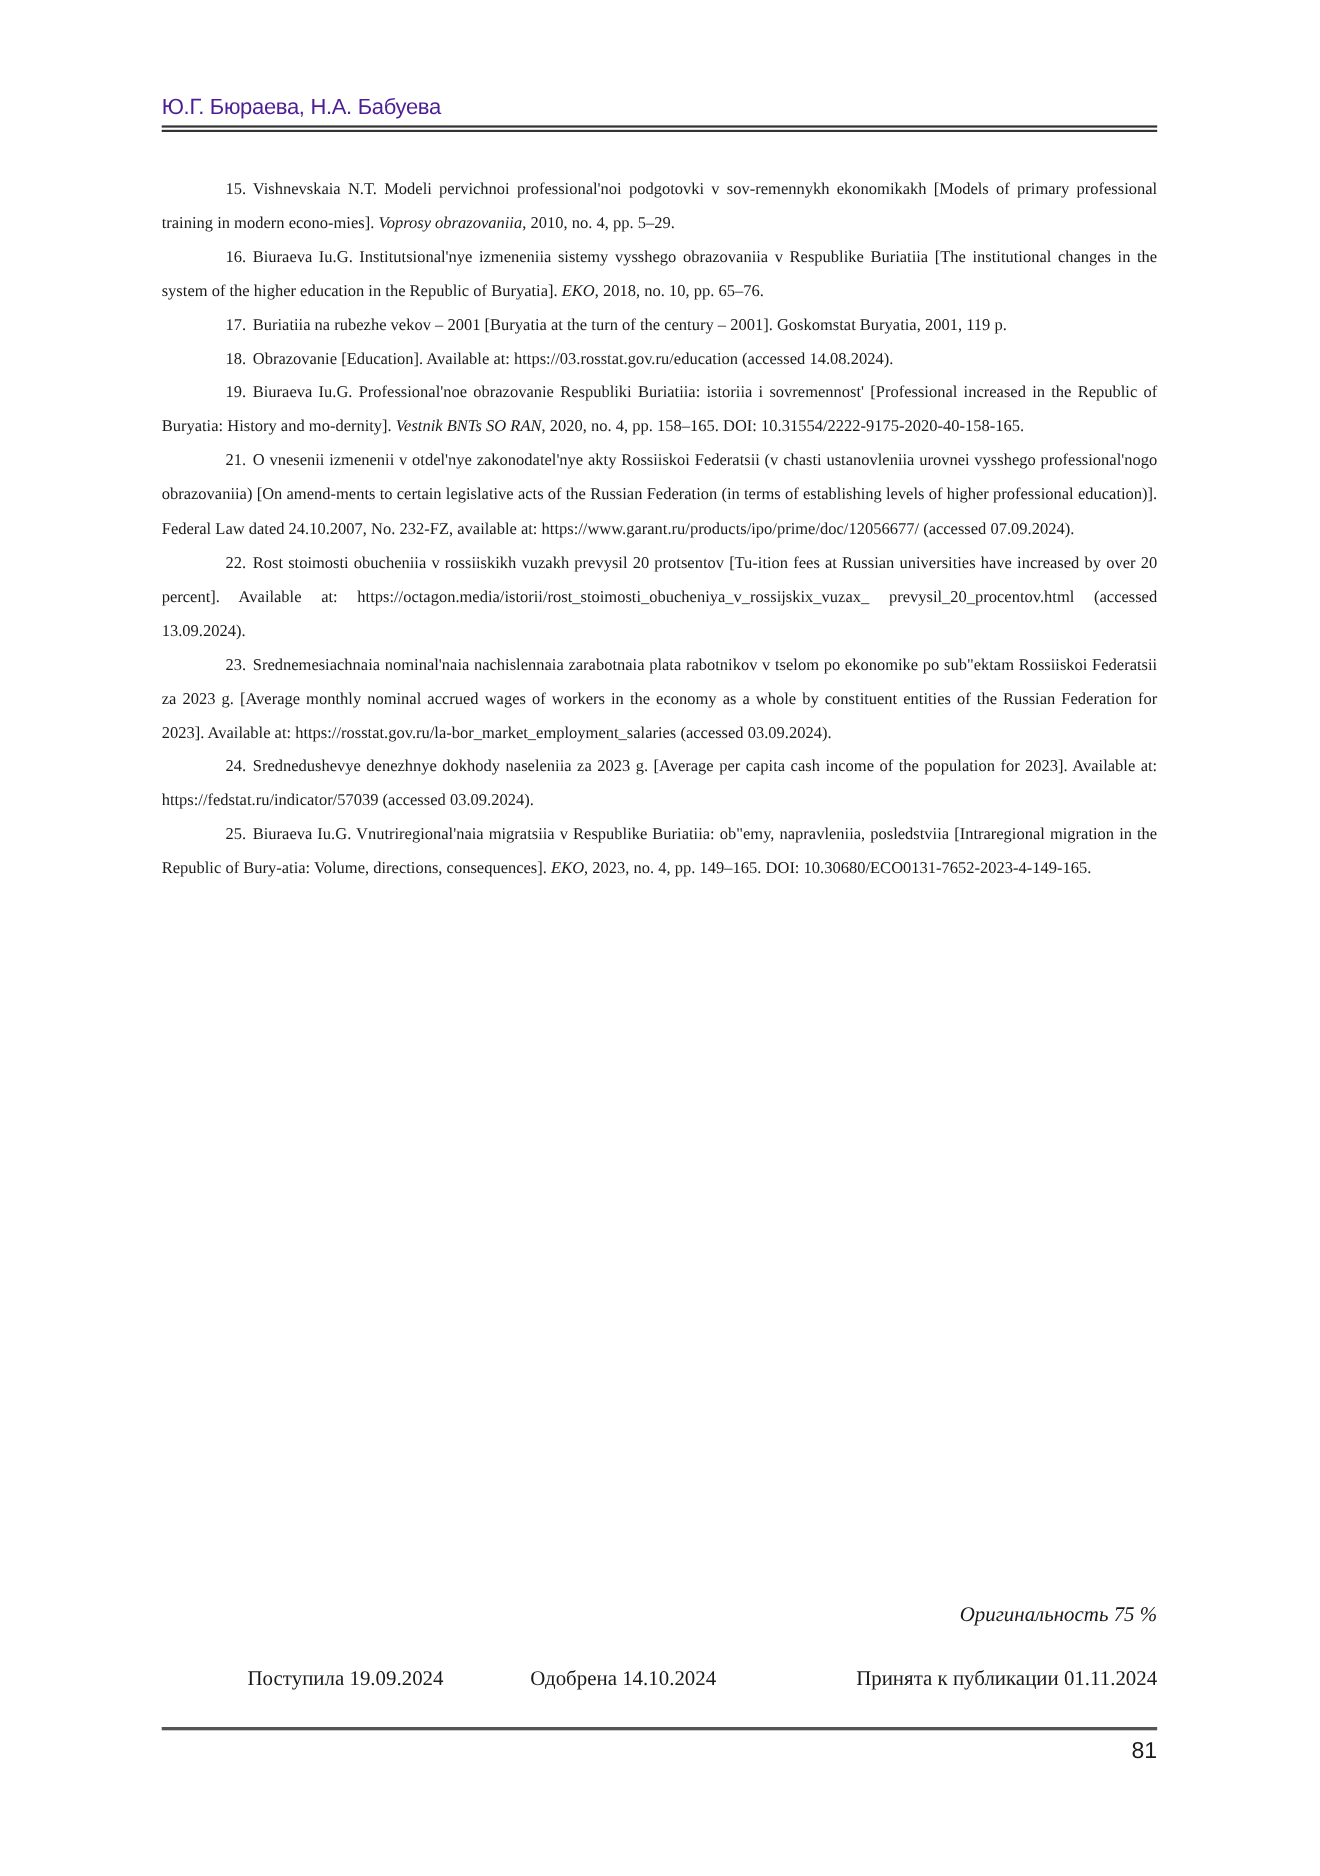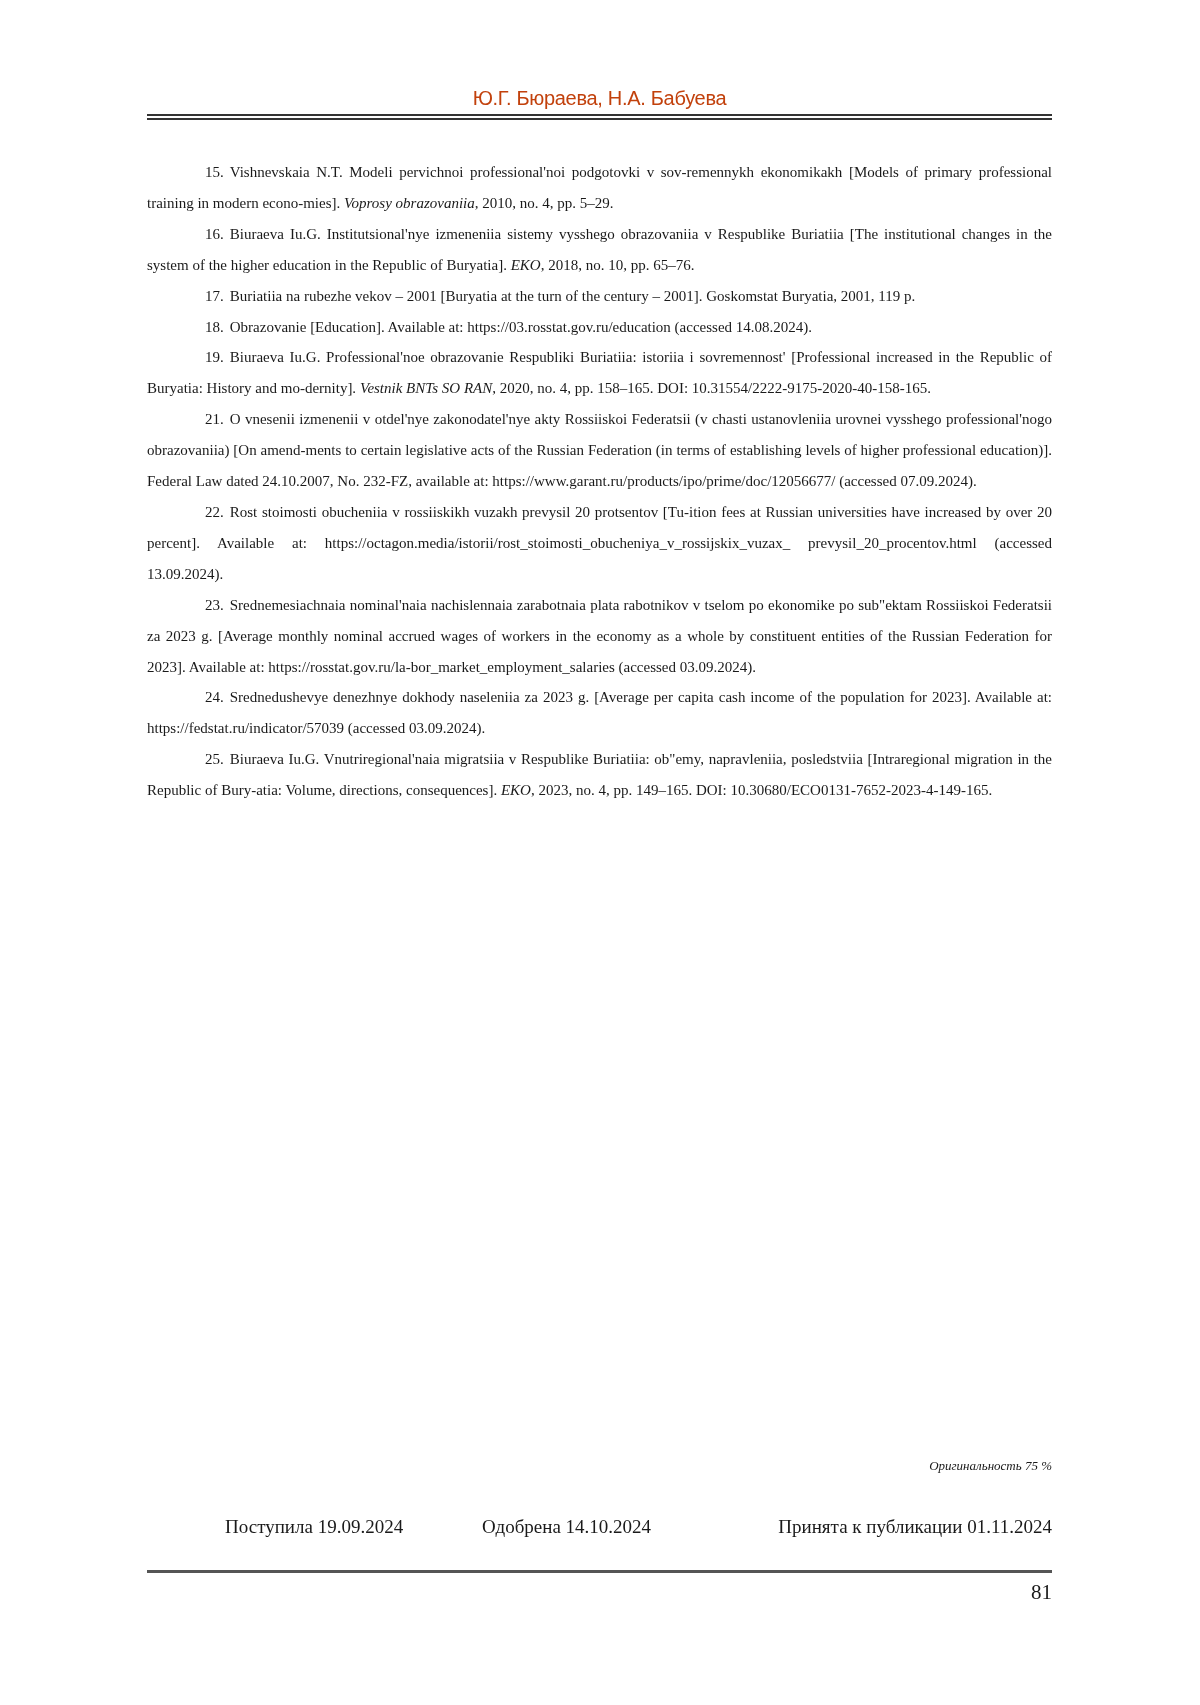--- a/index.html
+++ b/index.html
@@ -1,48 +1,48 @@
 <!DOCTYPE html>
 <html><head>
 <meta charset="utf-8">
 <style>
   html, body { margin: 0; padding: 0; background: #ffffff; }
   body { width: 1200px; height: 1705px; position: relative; overflow: hidden; color: #1a1a1a; }
   .header {
     position: absolute; left: 147px; top: 86px; width: 905px; height: 30px;
-    text-align: center; font-family: "Liberation Sans", sans-serif; font-size: 20px;
-    letter-spacing: -0.3px; color: #c2410c; line-height: 24px;
+    text-align: left; font-family: "Liberation Sans", sans-serif; font-size: 20px;
+    letter-spacing: -0.3px; color: #4c1d95; line-height: 24px;
   }
   .header-rule {
     position: absolute; left: 147px; top: 114px; width: 905px; height: 6px;
     border-top: 2px solid #333; border-bottom: 2px solid #333; box-sizing: border-box;
   }
   .refs {
     position: absolute; left: 147px; top: 157px; width: 905px;
     font-family: "Liberation Serif", serif; font-size: 15px; line-height: 30.9px;
     text-align: justify; color: #1a1a1a;
   }
   .ref { text-indent: 58px; margin: 0; hyphens: manual; }
   .ref .num { margin-right: 6px; }
   .ref i { font-style: italic; }
   .orig {
     position: absolute; left: 147px; top: 1458px; width: 905px; text-align: right;
-    font-family: "Liberation Serif", serif; font-style: italic; font-size: 13px;
+    font-family: "Liberation Serif", serif; font-style: italic; font-size: 19px;
   }
   .dates {
     position: absolute; left: 147px; top: 1516px; width: 905px;
     font-family: "Liberation Serif", serif; font-size: 19px;
   }
   .dates span { position: absolute; white-space: nowrap; }
   .footer-rule {
     position: absolute; left: 147px; top: 1570px; width: 905px; height: 3px; background: #555;
   }
   .page-num {
     position: absolute; left: 147px; top: 1580px; width: 905px; text-align: right;
-    font-family: Liberation Serif, serif; font-size: 21px;
+    font-family: Liberation Sans, sans-serif; font-size: 21px;
   }
 </style>
 </head>
 <body>
 
 <div class="header">Ю.Г. Бюраева, Н.А. Бабуева</div>
 <div class="header-rule"></div>
 
 <div class="refs">
   <p class="ref"><span class="num">15.</span><span>Vishnevskaia N.T. Modeli pervichnoi professional'noi podgotovki v sov-remennykh ekonomikakh [Models of primary professional training in modern econo-mies]. </span><i>Voprosy obrazovaniia</i><span>, 2010, no. 4, pp. 5–29.</span></p>

